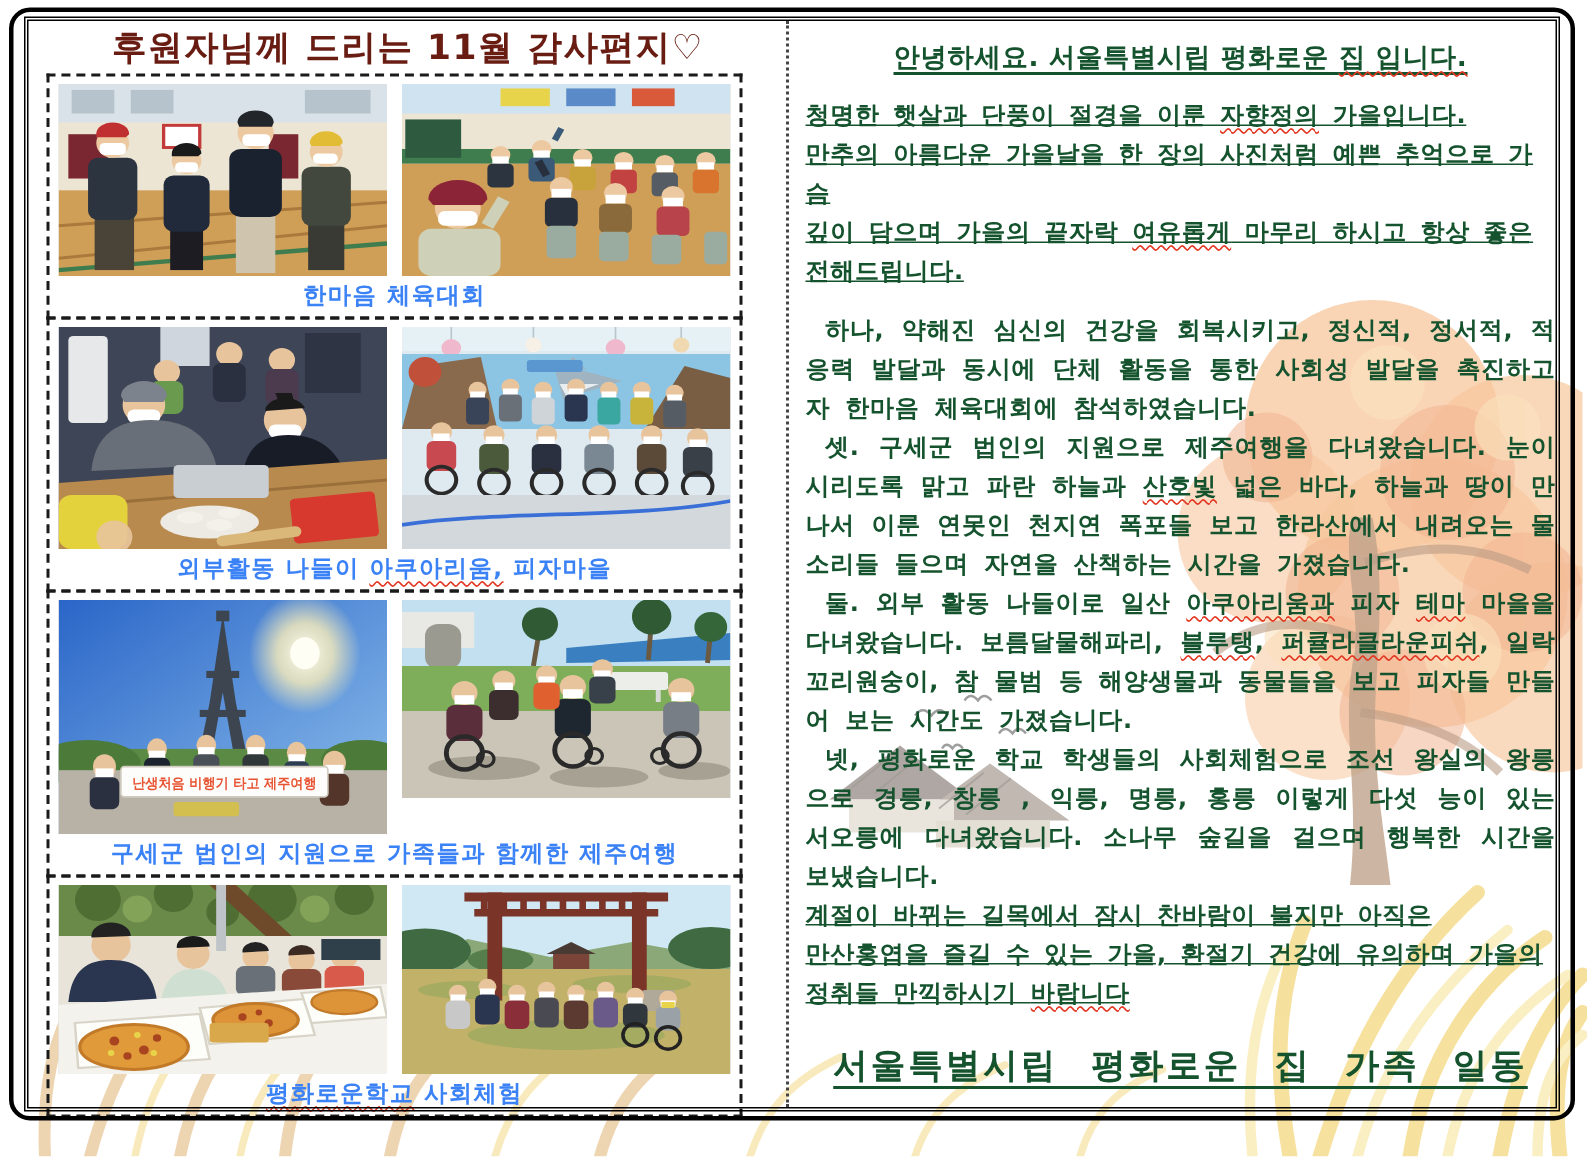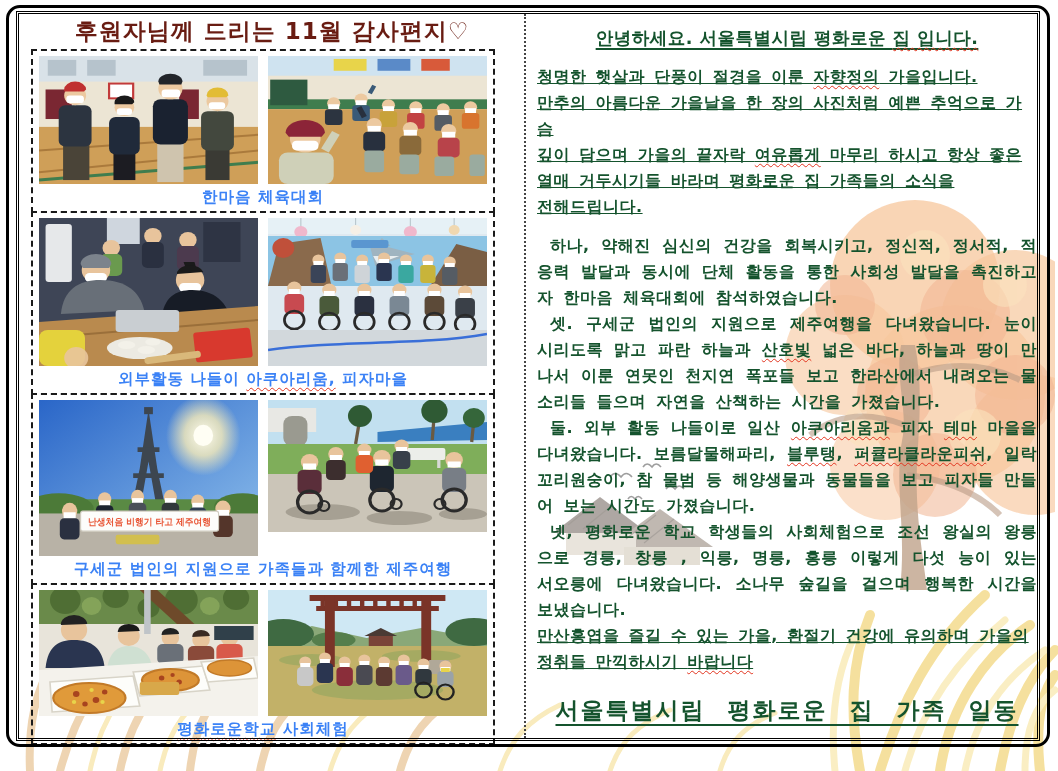--- a/index.html
+++ b/index.html
@@ -730,31 +730,31 @@
     </div>
   </div>
 
   <div class="right-col">
     <div class="letter-heading"><span>안녕하세요. 서울특별시립 평화로운 </span><span class="sq">집 입니다.</span></div>
 
     <div>
       <div class="cline"><span>청명한 햇살과 단풍이 절경을 이룬 </span><span class="sq">자향정의</span><span> 가을입니다.</span></div>
       <div class="cline"><span>만추의 아름다운 가을날을 한 장의 사진처럼 예쁜 추억으로 가슴</span></div>
       <div class="cline"><span>깊이 담으며 가을의 끝자락 </span><span class="sq">여유롭게</span><span> 마무리 하시고 항상 좋은</span></div>
-      <div class="cline"><span>열매 거두시기들 바라며 평화로운 집 가족들의 소식을</span></div>
       <div class="cline"><span>전해드립니다.</span></div>
     </div>
 
     <div class="gap"></div>
     <div class="para"><span>하나, 약해진 심신의 건강을 회복시키고, 정신적, 정서적, 적응력 발달과 동시에 단체 활동을 통한 사회성 발달을 촉진하고자 한마음 체육대회에 참석하였습니다.</span></div>
     <div class="para"><span>셋. 구세군 법인의 지원으로 제주여행을 다녀왔습니다. 눈이 시리도록 맑고 파란 하늘과 </span><span class="sq">산호빛</span><span> 넓은 바다, 하늘과 땅이 만나서 이룬 연못인 천지연 폭포들 보고 한라산에서 내려오는 물 소리들 들으며 자연을 산책하는 시간을 가졌습니다.</span></div>
     <div class="para"><span>둘. 외부 활동 나들이로 일산 </span><span class="sq">아쿠아리움과</span><span> 피자 </span><span class="sq">테마</span><span> 마을을 다녀왔습니다. 보름달물해파리, </span><span class="sq">블루탱</span><span>, </span><span class="sq">퍼큘라클라운피쉬</span><span>, 일락꼬리원숭이, 참 물범 등 해양생물과 동물들을 보고 피자들 만들어 보는 시간도 가졌습니다.</span></div>
     <div class="para"><span>넷, 평화로운 학교 학생들의 사회체험으로 조선 왕실의 왕릉으로 경릉, 창릉 , 익릉, 명릉, 홍릉 이렇게 다섯 능이 있는 서오릉에 다녀왔습니다. 소나무 숲길을 걸으며 행복한 시간을 보냈습니다.</span></div>
 
     <div>
+      <div class="cline"><span>계절이 바뀌는 길목에서 잠시 찬바람이 불지만 아직은</span></div>
       <div class="cline"><span>만산홍엽을 즐길 수 있는 가을, 환절기 건강에 유의하며 가을의</span></div>
       <div class="cline"><span>정취들 만끽하시기 </span><span class="sq">바랍니다</span></div>
     </div>
 
     <div class="closing">서울특별시립 평화로운 집 가족 일동</div>
   </div>
 
 </div>
 
 </body></html>

